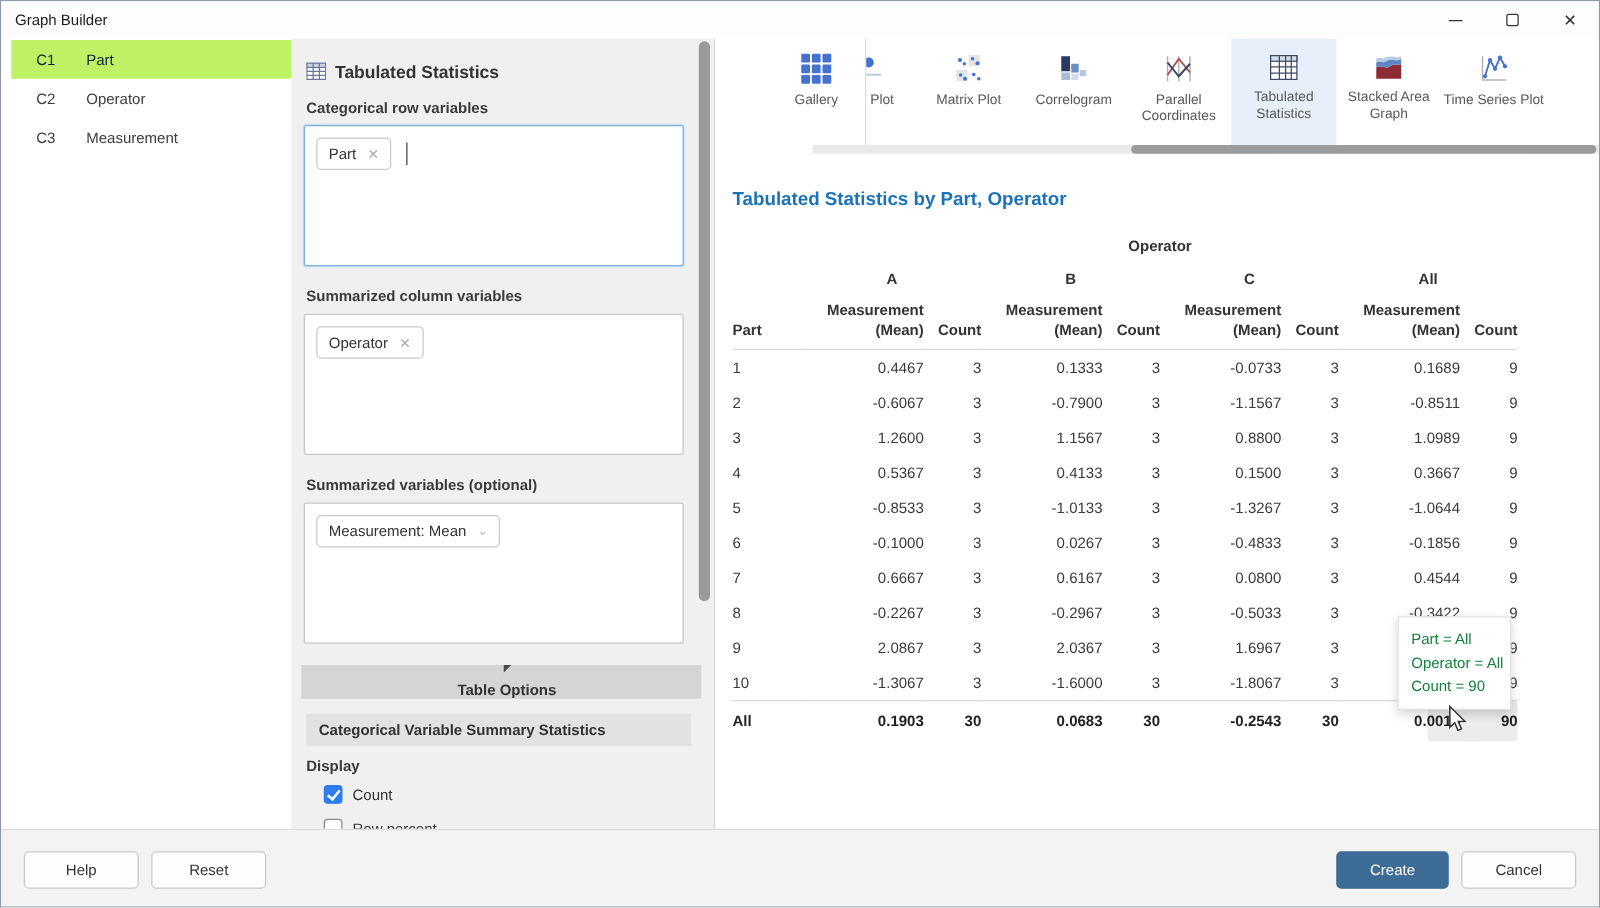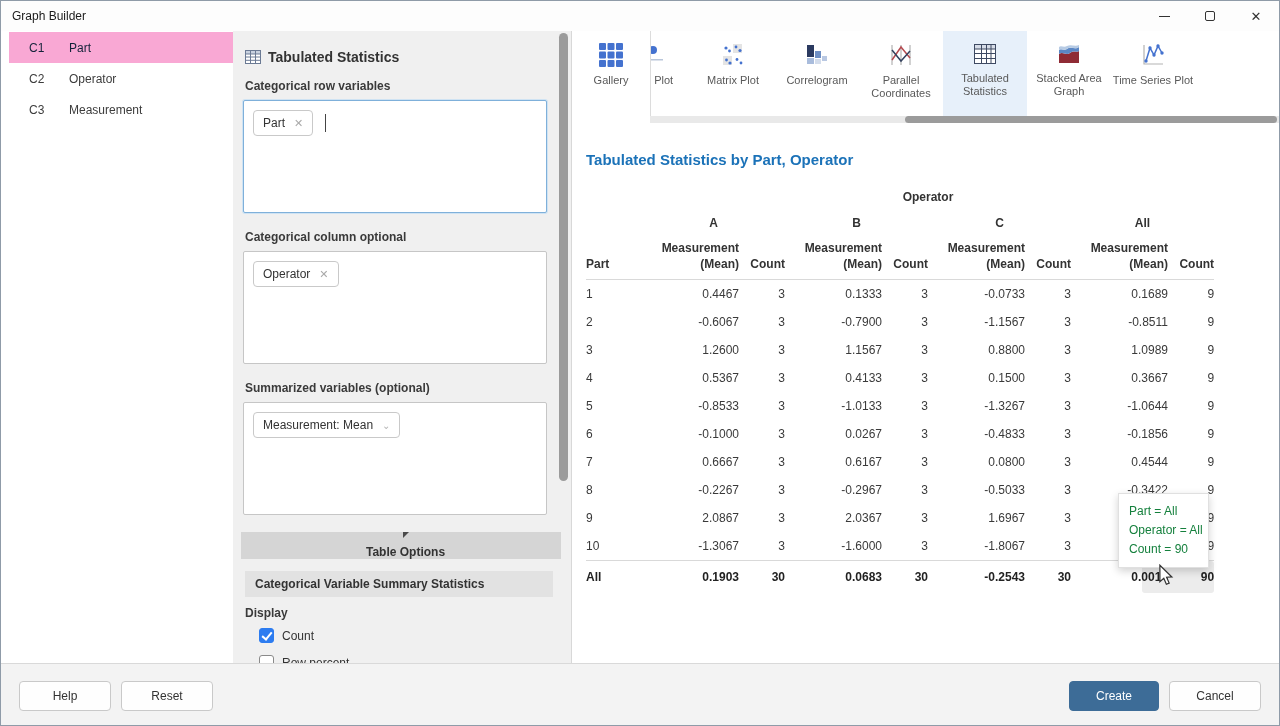--- a/index.html
+++ b/index.html
@@ -15,21 +15,21 @@
   .min-glyph{width:11px;height:0;border-top:1px solid #333;}
 
   
   .body{display:flex;height:632px;}
   .footer{height:64px;background:#f3f3f3;border-top:1px solid #d9d9d9;display:flex;align-items:center;justify-content:space-between;padding:0 18px;}
 
   
   .sidebar{width:232px;background:#fff;flex:none;padding-top:1px;}
   .side-row{height:31px;display:flex;align-items:center;font-size:12px;color:#3c3c3c;margin-left:8px;}
   .side-row .cid{width:60px;padding-left:20px;}
-  .side-row.selected{background:#f9a8d4;color:#14233a;font-weight:400;}
+  .side-row.selected{background:#bef264;color:#14233a;font-weight:400;}
 
   
   .panel{width:338px;flex:none;background:#f0f0f0;position:relative;padding:14px 24px 0 10px;overflow:hidden;}
   .panel-title{display:flex;align-items:center;gap:7px;font-size:14px;font-weight:700;color:#333;margin:4px 0 14px 2px;}
   .field-label{font-size:12px;font-weight:700;color:#3a3a3a;margin:0 0 7px 2px;}
   .drop-box{background:#fff;border:1px solid #c6c6c6;border-radius:2px;height:113px;padding:9px;margin-bottom:17px;}
   .drop-box.focused{border:1px solid #7fb0da;box-shadow:0 0 0 1px #cfe3f3;}
   .chip{display:inline-flex;align-items:center;gap:9px;background:#fff;border:1px solid #c9c9c9;border-radius:4px;padding:5px 9px;font-size:12px;color:#333;}
   .chip .x{color:#a9a9a9;font-size:11px;}
   .chip .chev{color:#b5b5b5;font-size:10px;}
@@ -40,21 +40,21 @@
   .display-label{font-size:12px;font-weight:700;color:#3a3a3a;margin:0 0 8px 2px;}
   .check-row{display:flex;align-items:center;gap:8px;margin:0 0 12px 16px;font-size:12px;color:#333;}
   .checkbox{width:15px;height:15px;border:1px solid #8a8a8a;border-radius:3px;background:#fff;flex:none;position:relative;}
   .checkbox.checked{background:#2d7cf0;border-color:#2d7cf0;}
   .checkbox.checked::after{content:"";position:absolute;left:4px;top:1px;width:4px;height:8px;border:solid #fff;border-width:0 2px 2px 0;transform:rotate(40deg);}
   .v-scrollbar{position:absolute;right:3px;top:0;width:9px;height:100%;}
   .v-thumb{position:absolute;left:0;top:2px;width:9px;height:448px;background:#9b9b9b;border-radius:5px;}
 
   
   .content{flex:1;background:#fff;position:relative;border-left:1px solid #d8d8d8;}
-  .gallery{position:absolute;left:0;top:0;right:0;height:85px;display:flex;background:#fff;}
+  .gallery{position:absolute;left:0;top:0;right:0;height:85px;display:flex;background:#fff;justify-content:center;}
   .g-item{width:84px;flex:none;display:flex;flex-direction:column;align-items:center;padding-top:11px;gap:6px;}
   .g-item.first{width:78px;}
   .g-item.selected{background:#e7f0fa;}
   .g-item.clipped{width:40px;overflow:hidden;align-items:flex-start;padding-left:0;}
   .g-label{font-size:11px;color:#595959;text-align:center;line-height:13px;}
   .g-divider{width:1px;background:#dcdcdc;flex:none;height:85px;}
   .h-scrollbar{position:absolute;top:85px;left:78px;right:0;height:7px;background:#e9e9e9;}
   .h-thumb{position:absolute;left:255px;right:2px;top:0;height:7px;background:#9b9b9b;border-radius:4px;}
 
   .preview{position:absolute;left:0;top:92px;right:4px;bottom:0;overflow:hidden;padding:28px 0 0 14px;}
@@ -139,21 +139,21 @@
 
       <div class="field-label">Categorical row variables</div>
       <div class="drop-box focused">
         <span class="chip">
           <span>Part</span>
           <span class="x">✕</span>
         </span>
         <span class="caret-bar"></span>
       </div>
 
-      <div class="field-label">Categorical column optional</div>
+      <div class="field-label">Summarized column variables</div>
       <div class="drop-box">
         <span class="chip">
           <span>Operator</span>
           <span class="x">✕</span>
         </span>
       </div>
 
       <div class="field-label">Summarized variables (optional)</div>
       <div class="drop-box">
         <span class="chip">

